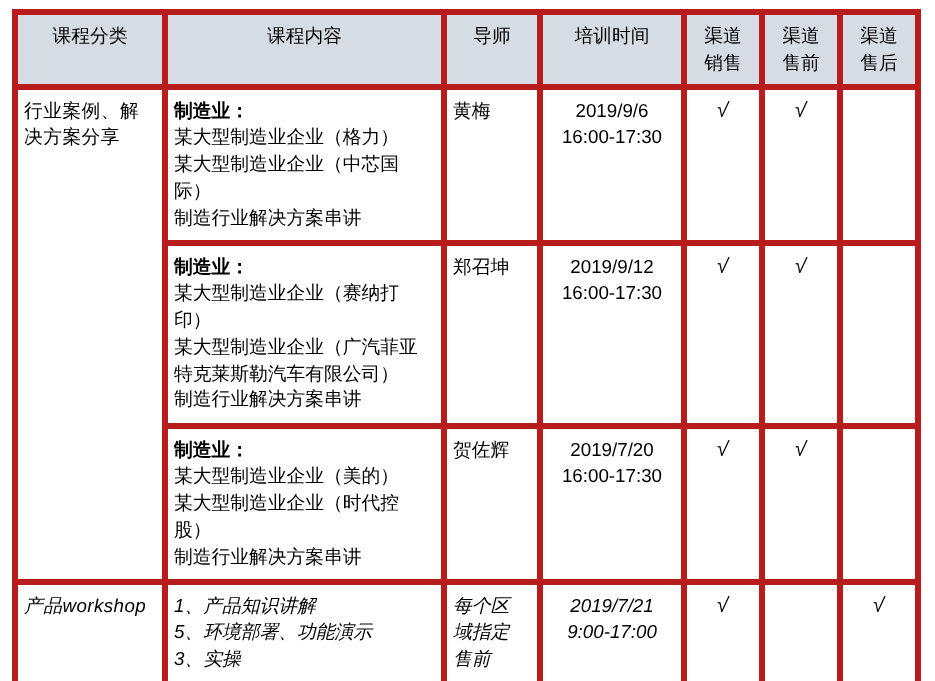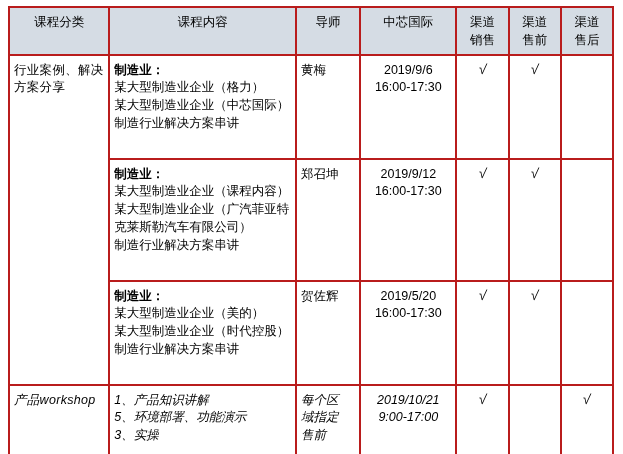--- a/index.html
+++ b/index.html
@@ -14,21 +14,21 @@
     color: #000000;
     overflow: hidden;
   }
   #course-table {
     border-collapse: collapse;
     table-layout: fixed;
     margin: 6px 0 0 8px;
     width: 606px;
   }
   #course-table td, #course-table th {
-    border: 2px solid #b91c1c;
+    border: 4px solid #b91c1c;
     vertical-align: top;
     padding: 6px 4px 4px 4px;
     font-size: 12.5px;
     line-height: 1.42;
     font-weight: normal;
   }
   thead th {
     background: #d5dce4;
     text-align: center;
     vertical-align: middle;
@@ -76,21 +76,21 @@
     <col class="col-time">
     <col class="col-ch">
     <col class="col-ch">
     <col class="col-ch">
   </colgroup>
   <thead>
     <tr>
       <th>课程分类</th>
       <th>课程内容</th>
       <th>导师</th>
-      <th>中芯国际</th>
+      <th>培训时间</th>
       <th>
         <div>渠道</div>
         <div>销售</div>
       </th>
       <th>
         <div>渠道</div>
         <div>售前</div>
       </th>
       <th>
         <div>渠道</div>
@@ -114,21 +114,21 @@
         <div class="nowrap">16:00-17:30</div>
       </td>
       <td class="check"><span class="tick">√</span></td>
       <td class="check"><span class="tick">√</span></td>
       <td class="check"><span class="tick"></span></td>
     </tr>
 
     <tr style="height:122px;">
       <td class="content">
         <div class="line bold">制造业：</div>
-        <div class="line">某大型制造业企业（课程内容）</div>
+        <div class="line">某大型制造业企业（赛纳打印）</div>
         <div class="line">某大型制造业企业（广汽菲亚特克莱斯勒汽车有限公司）</div>
         <div class="line">制造行业解决方案串讲</div>
       </td>
       <td class="teacher">郑召坤</td>
       <td class="time">
         <div class="nowrap">2019/9/12</div>
         <div class="nowrap">16:00-17:30</div>
       </td>
       <td class="check"><span class="tick">√</span></td>
       <td class="check"><span class="tick">√</span></td>
@@ -137,42 +137,42 @@
 
     <tr style="height:104px;">
       <td class="content">
         <div class="line bold">制造业：</div>
         <div class="line">某大型制造业企业（美的）</div>
         <div class="line">某大型制造业企业（时代控股）</div>
         <div class="line">制造行业解决方案串讲</div>
       </td>
       <td class="teacher">贺佐辉</td>
       <td class="time">
-        <div class="nowrap">2019/5/20</div>
+        <div class="nowrap">2019/7/20</div>
         <div class="nowrap">16:00-17:30</div>
       </td>
       <td class="check"><span class="tick">√</span></td>
       <td class="check"><span class="tick">√</span></td>
       <td class="check"><span class="tick"></span></td>
     </tr>
 
     <tr style="height:70px;font-style:italic;">
       <td class="cat">产品workshop</td>
       <td class="content">
         <div class="line">1、产品知识讲解</div>
         <div class="line">5、环境部署、功能演示</div>
         <div class="line">3、实操</div>
       </td>
       <td class="teacher">
         <div>每个区</div>
         <div>域指定</div>
         <div>售前</div>
       </td>
       <td class="time">
-        <div class="nowrap">2019/10/21</div>
+        <div class="nowrap">2019/7/21</div>
         <div class="nowrap">9:00-17:00</div>
       </td>
       <td class="check"><span class="tick">√</span></td>
       <td class="check"><span class="tick"></span></td>
       <td class="check"><span class="tick">√</span></td>
     </tr>
 
   </tbody>
 </table>
 

